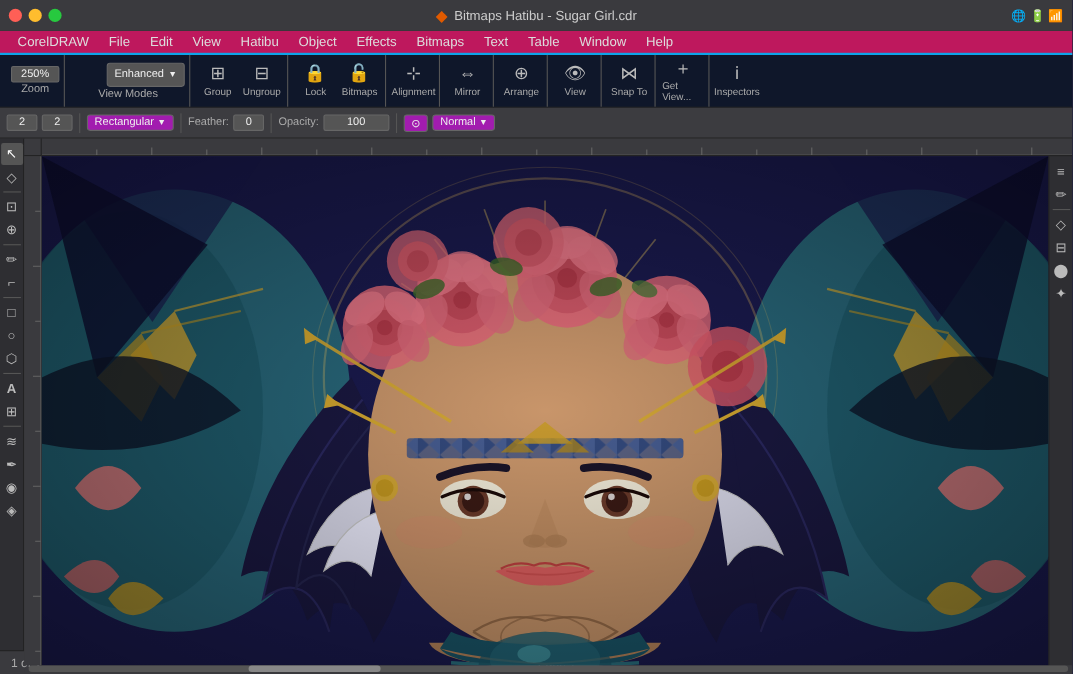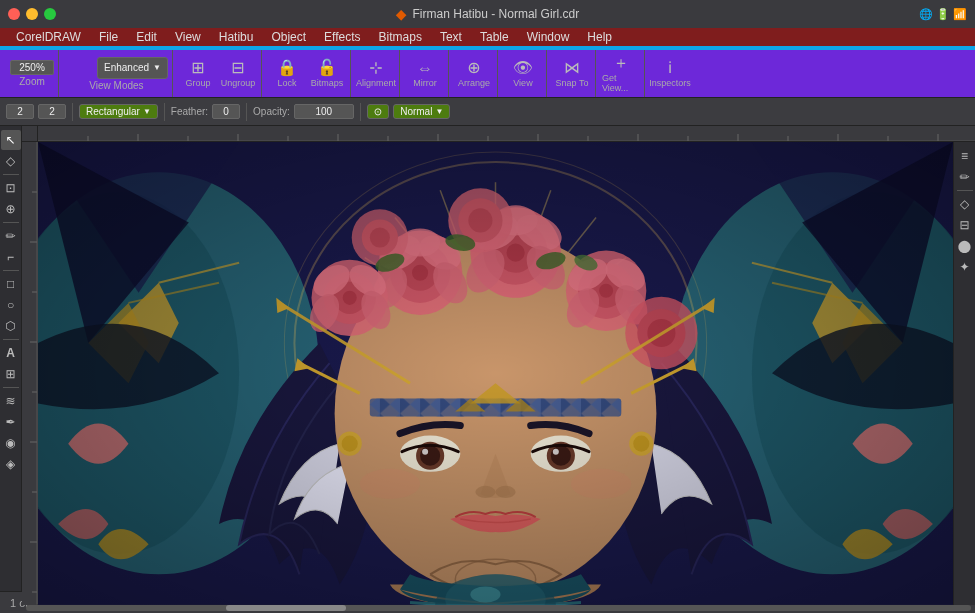--- a/index.html
+++ b/index.html
@@ -46,38 +46,39 @@
     }
     .titlebar-right {
       margin-left: auto;
       display: flex;
       gap: 4px;
     }
 
     
     .menubar {
       height: 22px;
-      background: #7f1d1d;
-      display: flex;
+      background: #be185d;
+      display: flex;
+      align-items: center;
       padding: 0 8px;
       gap: 2px;
-      border-bottom: 4px solid #0ea5e9;
+      border-bottom: 2px solid #0ea5e9;
     }
     .menu-item {
       color: #ddd;
       font-size: 12px;
       padding: 2px 8px;
       border-radius: 3px;
       cursor: pointer;
     }
 
     
     .toolbar {
       height: 48px;
-      background: #6d28d9;
+      background: #0f172a;
       display: flex;
       align-items: flex-end;
       padding: 0 6px;
       gap: 2px;
       border-bottom: 1px solid #222;
     }
     .toolbar-group {
       display: flex;
       align-items: center;
       gap: 2px;
@@ -153,21 +154,21 @@
       background: #555;
       border: 1px solid #666;
       color: #eee;
       font-size: 10px;
       width: 36px;
       padding: 1px 3px;
       border-radius: 2px;
       text-align: center;
     }
     .t2-btn {
-      background: #4d7c0f;
+      background: #a21caf;
       border: 1px solid #666;
       color: #eee;
       font-size: 10px;
       padding: 1px 6px;
       border-radius: 3px;
       cursor: pointer;
       display: flex;
       align-items: center;
       gap: 3px;
     }
@@ -312,21 +313,21 @@
 <body>
 
 <div class="titlebar">
   <div class="traffic-lights">
     <div class="traffic-light tl-red"></div>
     <div class="traffic-light tl-yellow"></div>
     <div class="traffic-light tl-green"></div>
   </div>
   <div class="titlebar-center">
     <span style="color:#e05a00; font-size:14px;">◆</span>
-    <span>Firman Hatibu - Normal Girl.cdr</span>
+    <span>Bitmaps Hatibu - Sugar Girl.cdr</span>
   </div>
   <div class="titlebar-right">
     <span style="font-size:11px; color:#bbb;">🌐 🔋 📶</span>
   </div>
 </div>
 
 <div class="menubar">
   <span class="menu-item">CorelDRAW</span>
   <span class="menu-item">File</span>
   <span class="menu-item">Edit</span>

